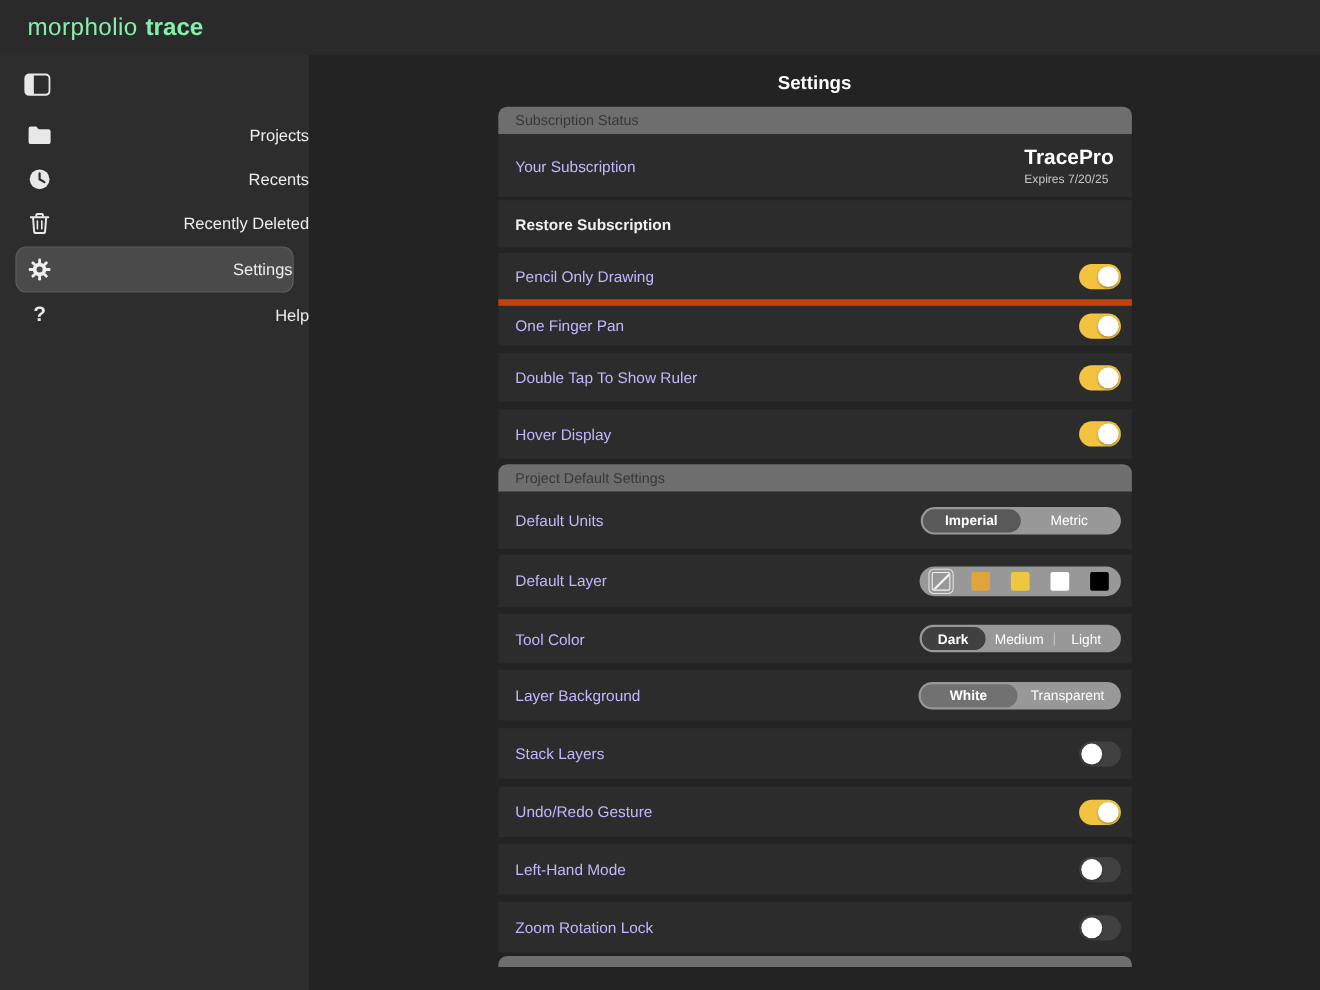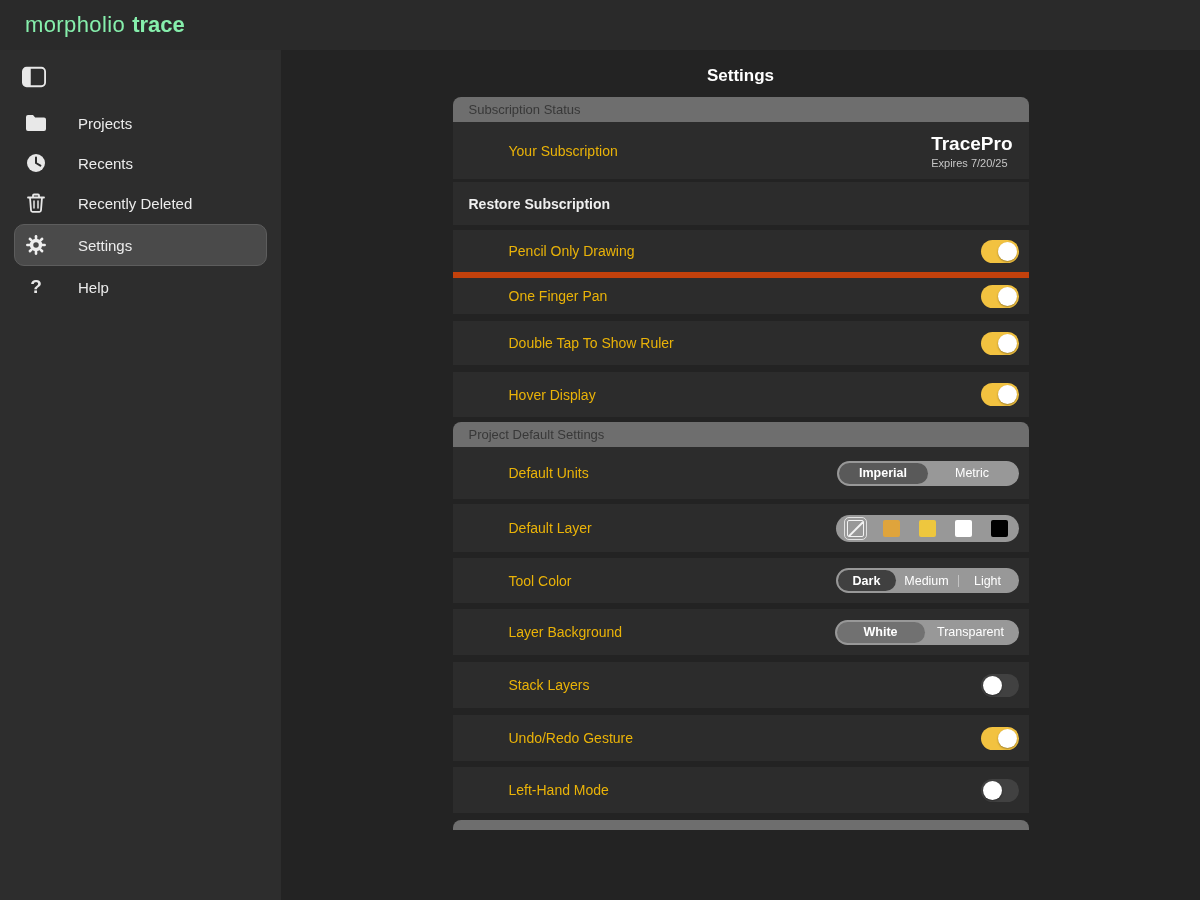--- a/index.html
+++ b/index.html
@@ -24,21 +24,21 @@
     position: absolute; top: 50px; left: 0; width: 281px; height: 850px;
     background: #2d2d2d;
   }
   .panel-toggle {
     margin: 13px 0 12px 22px; width: 30px; height: 28px;
     display: flex; align-items: center; cursor: pointer;
   }
   .side-item {
     display: flex; align-items: center; height: 40px;
     padding-left: 24px; gap: 30px;
-    color: #ececec; font-size: 15px; cursor: pointer;
+    color: #ececec; font-size: 15px; cursor: pointer; justify-content: space-between;
   }
   .side-item.selected {
     background: #4a4a4a; border: 1px solid #5d5d5d;
     border-radius: 10px; margin: 1px 14px; padding-left: 9px; height: 42px;
   }
   .side-icon { width: 24px; display: flex; justify-content: center; align-items: center; }
   .q-glyph { font-size: 19px; font-weight: 700; color: #e8e8e8; }
 
   
   .main { position: absolute; left: 281px; top: 50px; width: 919px; height: 850px; }
@@ -60,21 +60,21 @@
   .card { background: #2c2c2c; }
   .mb3 { margin-bottom: 3px; } .mb5 { margin-bottom: 5px; }
   .mb6 { margin-bottom: 6px; } .mb7 { margin-bottom: 7px; }
   .row {
     display: flex; align-items: center; justify-content: space-between;
     padding: 0 10px 0 16px; color: #d6d6d6; font-size: 14px; height: 46px;
   }
   .row + .row { border-top: 6px solid #c2410c; }
   .h42 { height: 42px; } .h43 { height: 43px; } .h44 { height: 44px; }
   .h45 { height: 45px; } .h48 { height: 48px; } .h52 { height: 52px; } .h57 { height: 57px; }
-  .row-label { color: #eab308; margin-left: 40px; }
+  .row-label { color: #c4b5fd; }
   .bold-label { font-weight: 700; color: #f0f0f0; }
 
   .sub-right { text-align: left; padding-right: 6px; }
   .plan-name { color: #ffffff; font-size: 19px; font-weight: 700; }
   .plan-expires { color: #c6c6c6; font-size: 11px; margin-top: 2px; }
 
   
   .toggle {
     width: 38px; height: 23px; border-radius: 12px; position: relative;
     cursor: pointer; flex: 0 0 auto;
@@ -334,17 +334,25 @@
       </div>
     </div>
     <div class="card mb7">
       <div class="row">
         <span class="row-label">Left-Hand Mode</span>
         <div class="toggle off">
             <div class="knob"></div>
           </div>
       </div>
     </div>
+    <div class="card mb3">
+      <div class="row">
+        <span class="row-label">Zoom Rotation Lock</span>
+        <div class="toggle off">
+            <div class="knob"></div>
+          </div>
+      </div>
+    </div>
 
     <div class="sec-header partial"></div>
 
   </div>
 </div>
 
 </body></html>

